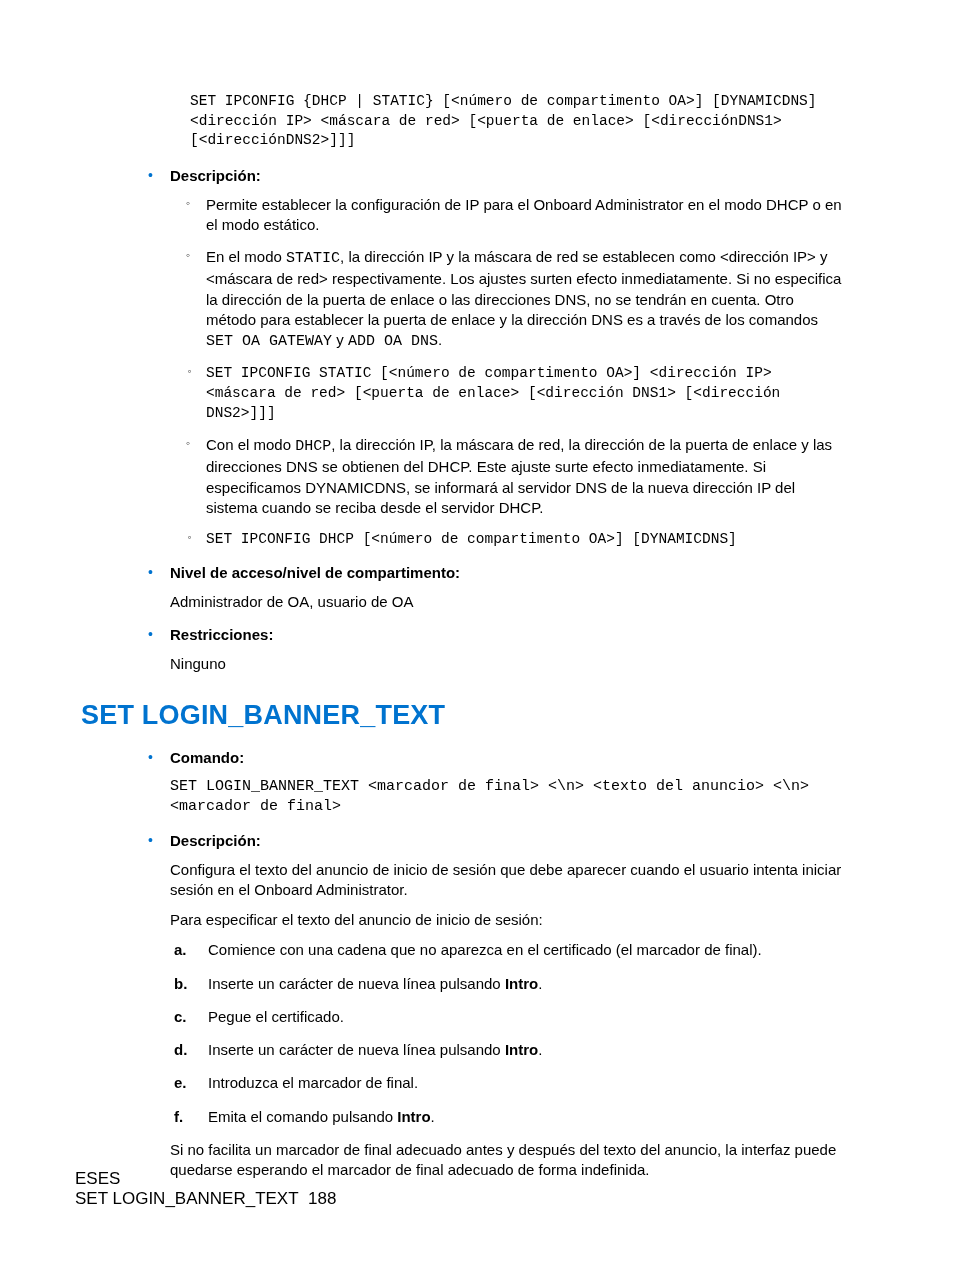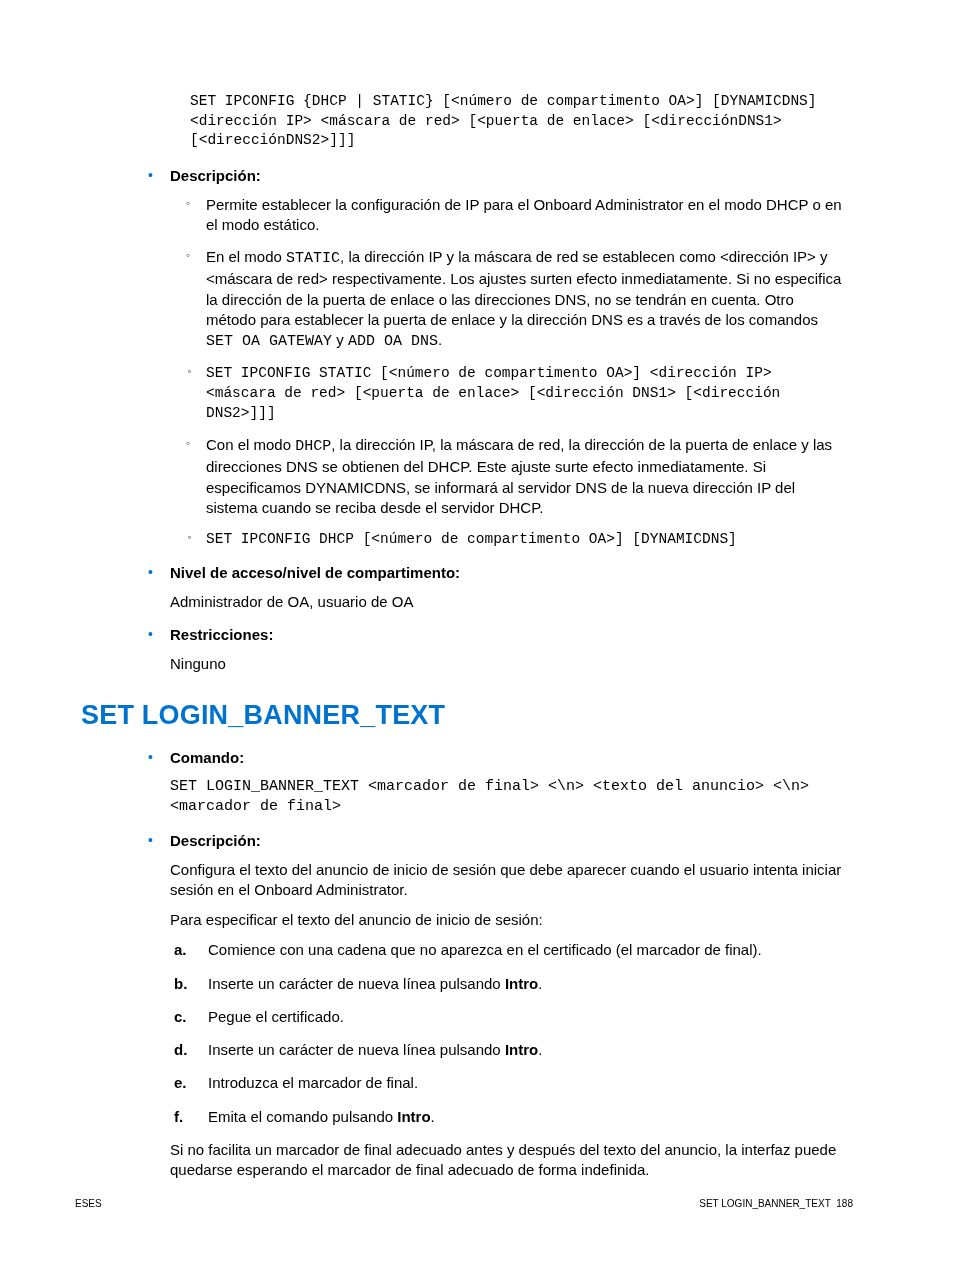--- a/index.html
+++ b/index.html
@@ -12,21 +12,21 @@
   ul.b1 > li::before { content: "•"; position: absolute; left: -22px; top: 1px; color: #0073cf; font-size: 14px; line-height: 1; }
   ul.b2 { list-style: none; margin-left: 36px; margin-top: 10px; }
   ul.b2 > li { position: relative; margin-bottom: 12px; }
   ul.b2 > li::before { content: "◦"; position: absolute; left: -20px; top: 1px; color: #333; font-size: 12px; line-height: 1.3; }
   .lbl { font-weight: bold; font-size: 15px; }
   .body { font-size: 15px; line-height: 1.35; }
   h2.section { color: #0073cf; font-weight: bold; font-size: 27px; margin-top: 26px; margin-bottom: 18px; margin-left: 6px; letter-spacing: 0.2px; }
   ol.lettered { list-style: none; margin-left: 34px; margin-top: 10px; counter-reset: letters; }
   ol.lettered > li { position: relative; margin-bottom: 13px; font-size: 15px; line-height: 1.35; padding-left: 4px; }
   ol.lettered > li::before { counter-increment: letters; content: counter(letters, lower-alpha) "."; font-weight: bold; position: absolute; left: -30px; top: 0; width: 24px; }
-  .footer { position: absolute; bottom: 62px; left: 75px; right: 75px; font-size: 10px; display: flex; justify-content: space-between; }
+  .footer { position: absolute; bottom: 62px; left: 75px; right: 75px; font-size: 17px; display: flex; justify-content: space-between; flex-direction: column; }
   .bold { font-weight: bold; }
   .mono-inline { font-family: "Courier New", Courier, monospace; }
   .para-after { margin-top: 10px; font-size: 15px; line-height: 1.35; }
 </style>
 </head>
 <body>
 
 <div class="page">
 
   <div class="top-code code">SET IPCONFIG {DHCP | STATIC} [&lt;número de compartimento OA&gt;] [DYNAMICDNS] &lt;dirección IP&gt; &lt;máscara de red&gt; [&lt;puerta de enlace&gt; [&lt;direcciónDNS1&gt; [&lt;direcciónDNS2&gt;]]]</div>

